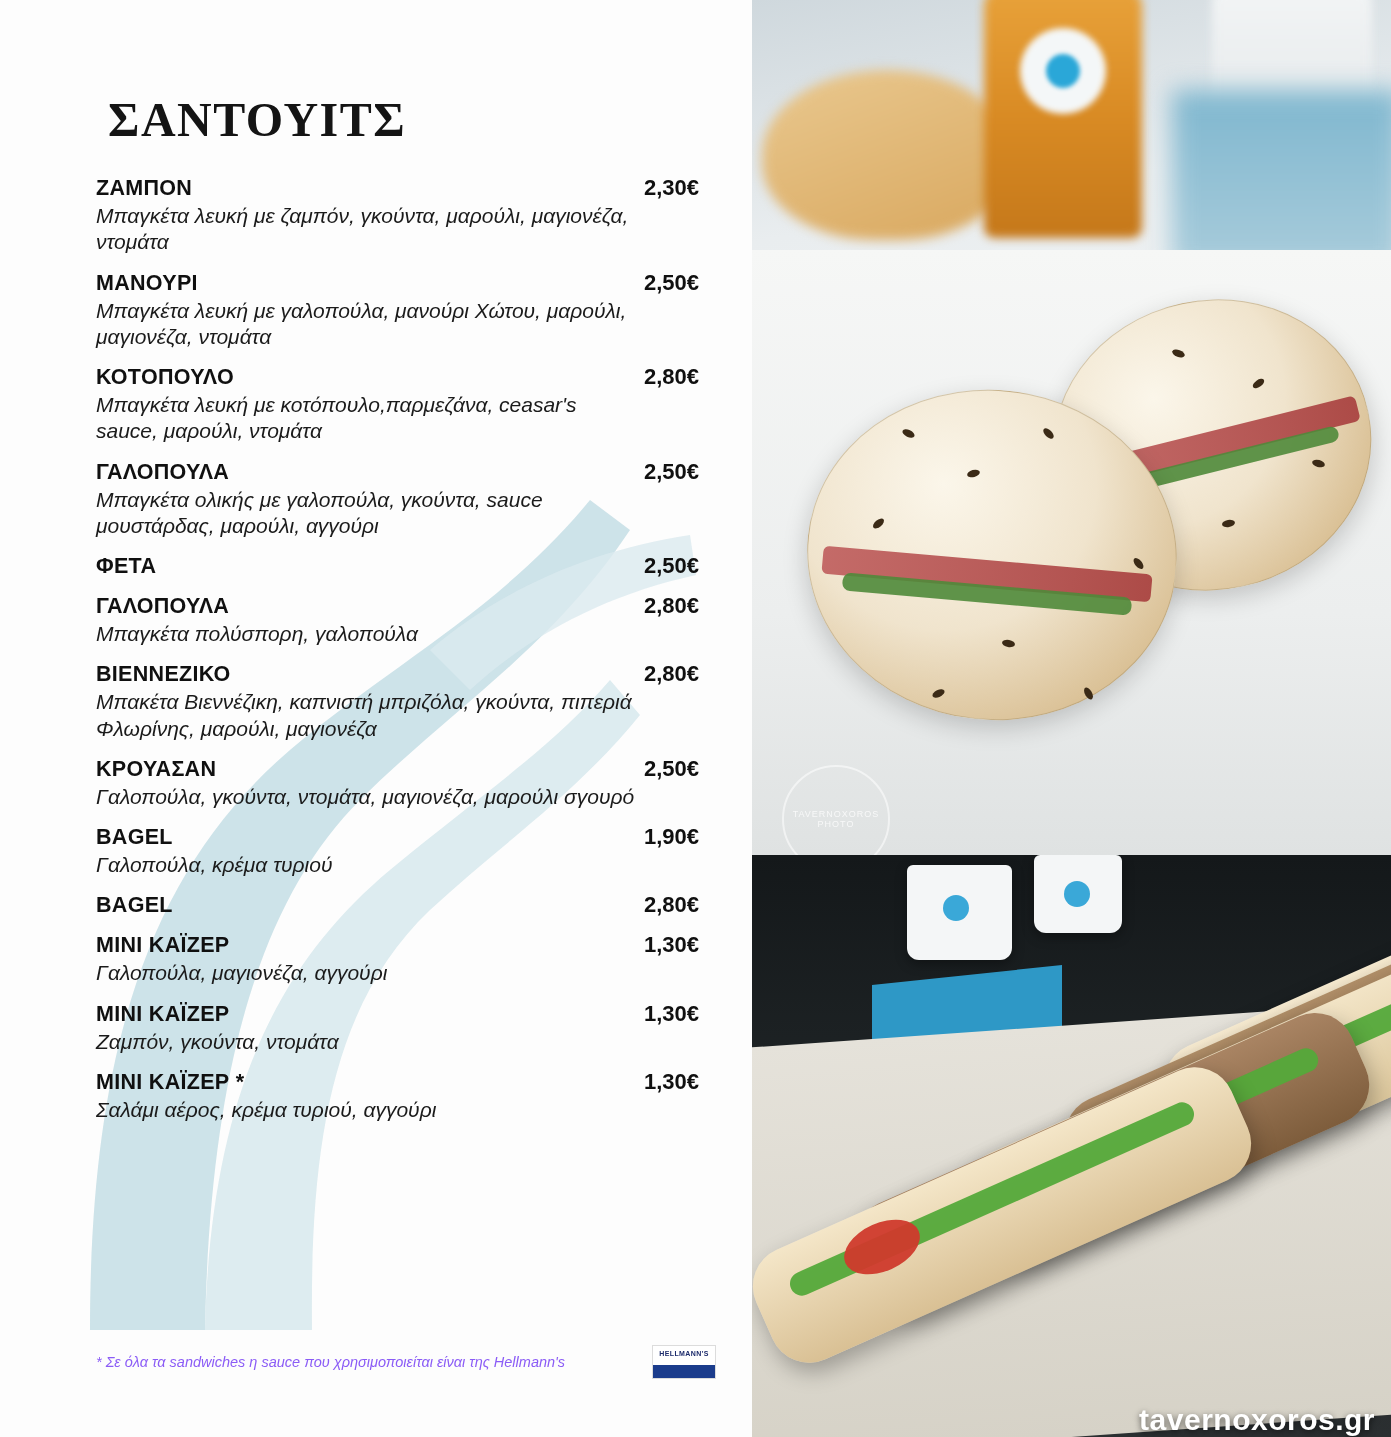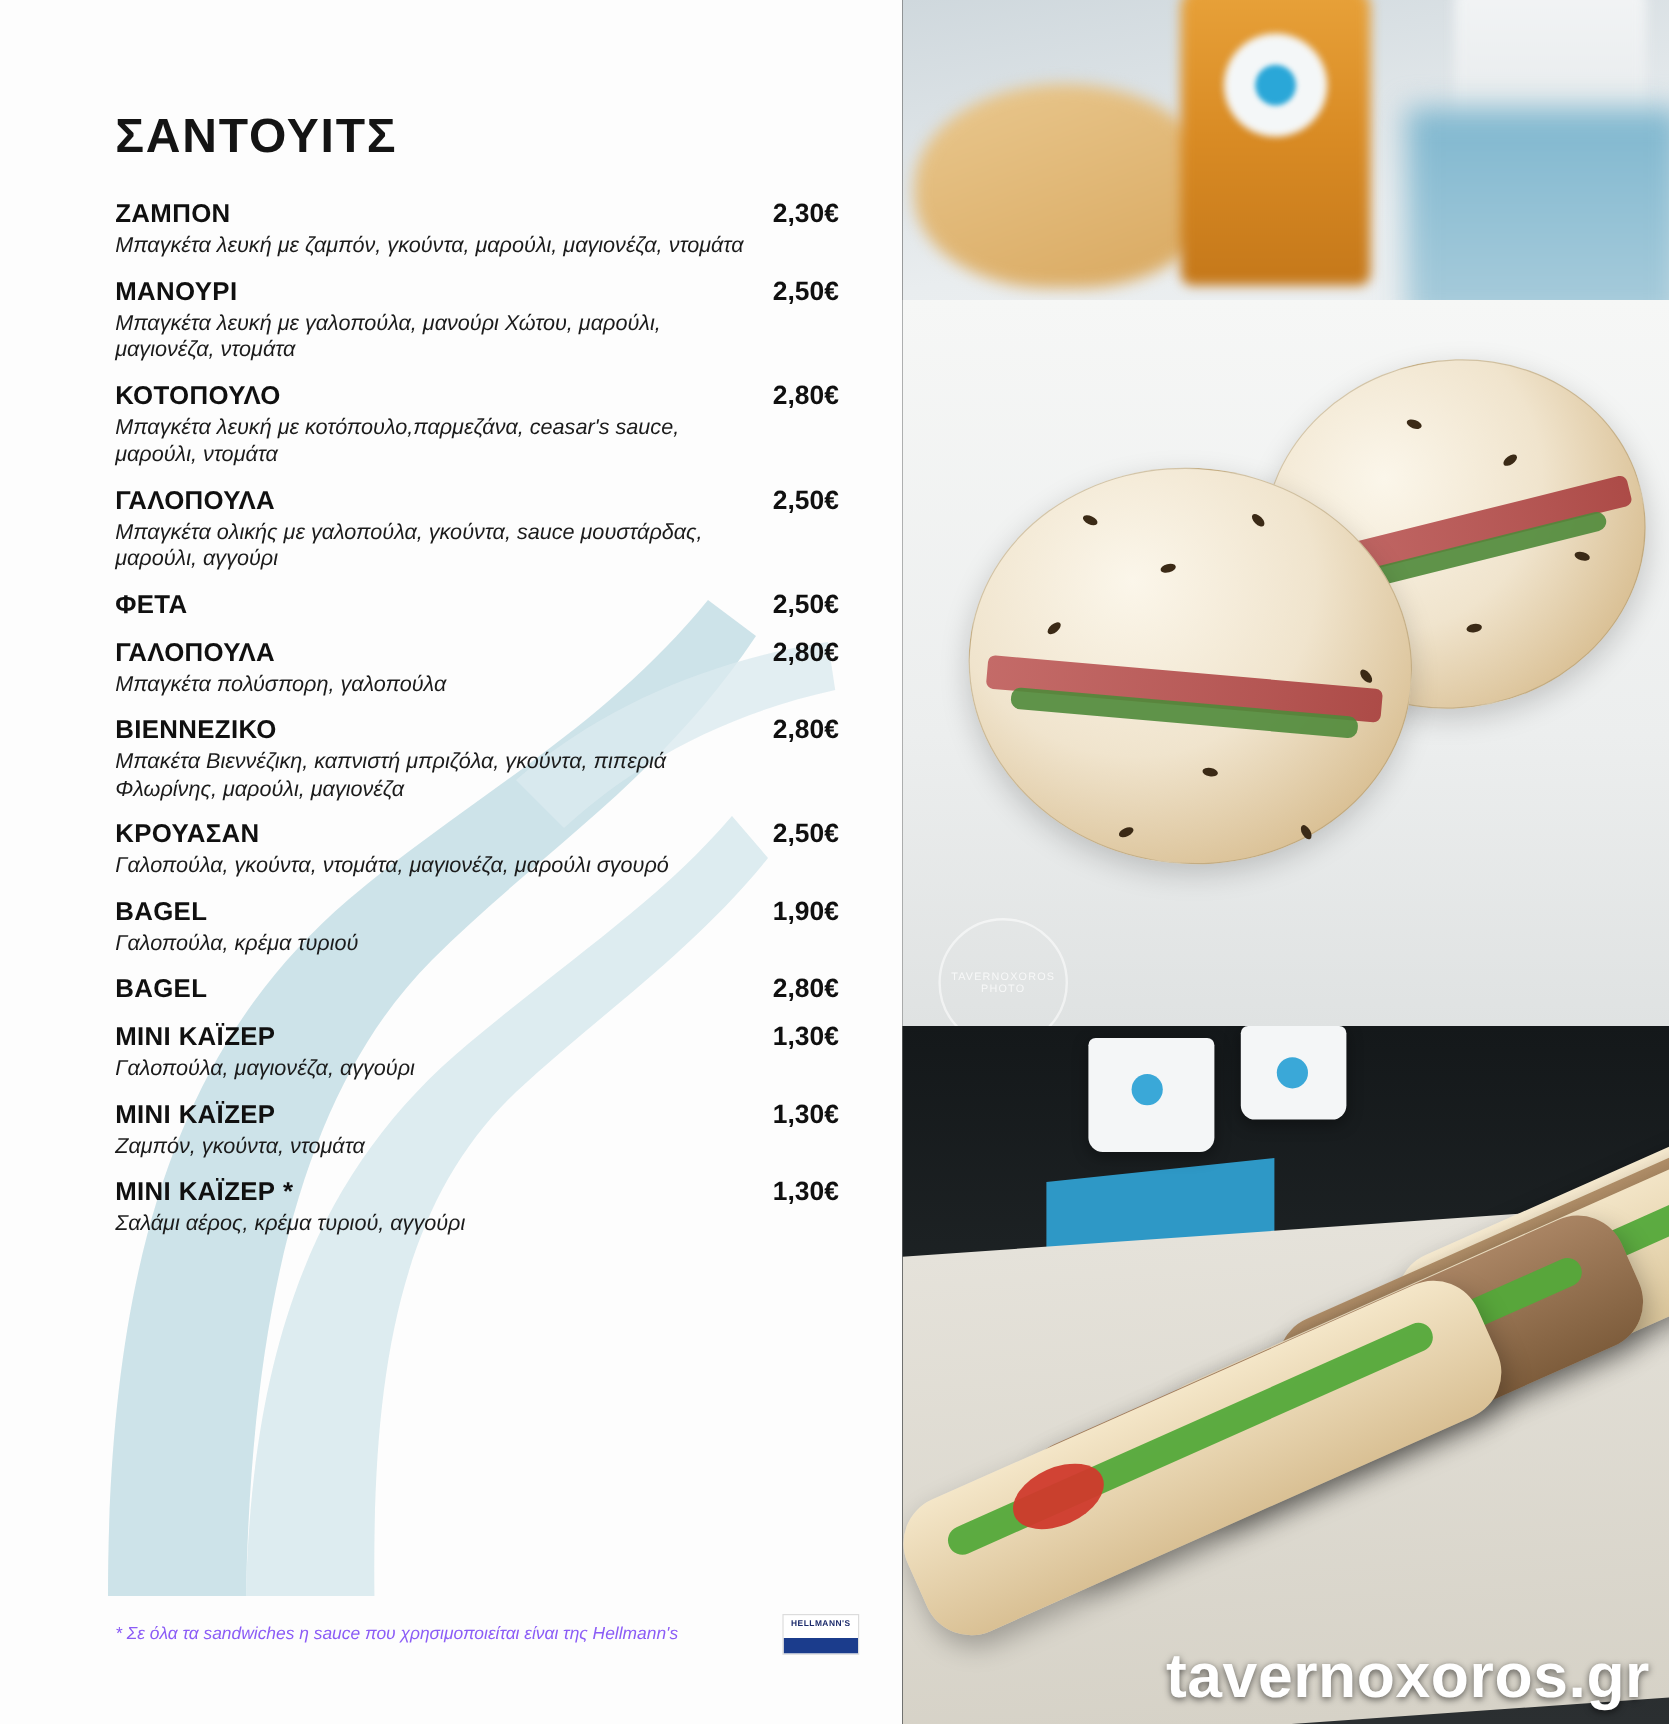--- a/index.html
+++ b/index.html
@@ -50,26 +50,26 @@
 
   #menu-inner {
     position: absolute;
     left: 0; top: 0;
     width: 752px;
     height: 1437px;
     padding: 92px 60px 30px 96px;
   }
 
   #menu-title {
-    font-family: Liberation Sans, sans-serif;
-    font-size: 40px;
+    font-family: Liberation Serif, serif;
+    font-size: 48px;
     font-weight: bold;
     letter-spacing: 1.5px;
     color: #141414;
-    margin: 0 0 28px 0;
+    margin: 0 0 28px 12px;
   }
 
   .menu-list { }
 
   .menu-item {
     margin-bottom: 14px;
   }
   .item-head {
     display: flex;
     justify-content: flex-start;
@@ -84,21 +84,21 @@
     flex: 0 0 548px;
   }
   .item-price {
     font-size: 22px;
     font-weight: bold;
     color: #101010;
     white-space: nowrap;
     text-align: left;
   }
   .item-desc {
-    font-size: 18px;
+    font-size: 21px;
     font-style: italic;
     color: #1b1b1b;
     line-height: 1.25;
     margin-top: 2px;
     max-width: 540px;
   }
 
   
   #footnote-row {
     position: absolute;
@@ -332,22 +332,22 @@
   .fill-tom {
     position: absolute;
     background: #cf3a2c;
     border-radius: 50%;
     opacity: 0.95;
   }
 
   #site-watermark {
     position: absolute;
     right: 16px;
-    bottom: 10px;
-    font-size: 52px;
+    bottom: 0;
+    font-size: 30px;
     font-weight: bold;
     color: #ffffff;
     text-shadow: 0 2px 6px rgba(0,0,0,0.6);
     letter-spacing: 0.5px;
     z-index: 20;
   }
 </style>
 </head>
 <body>
 

